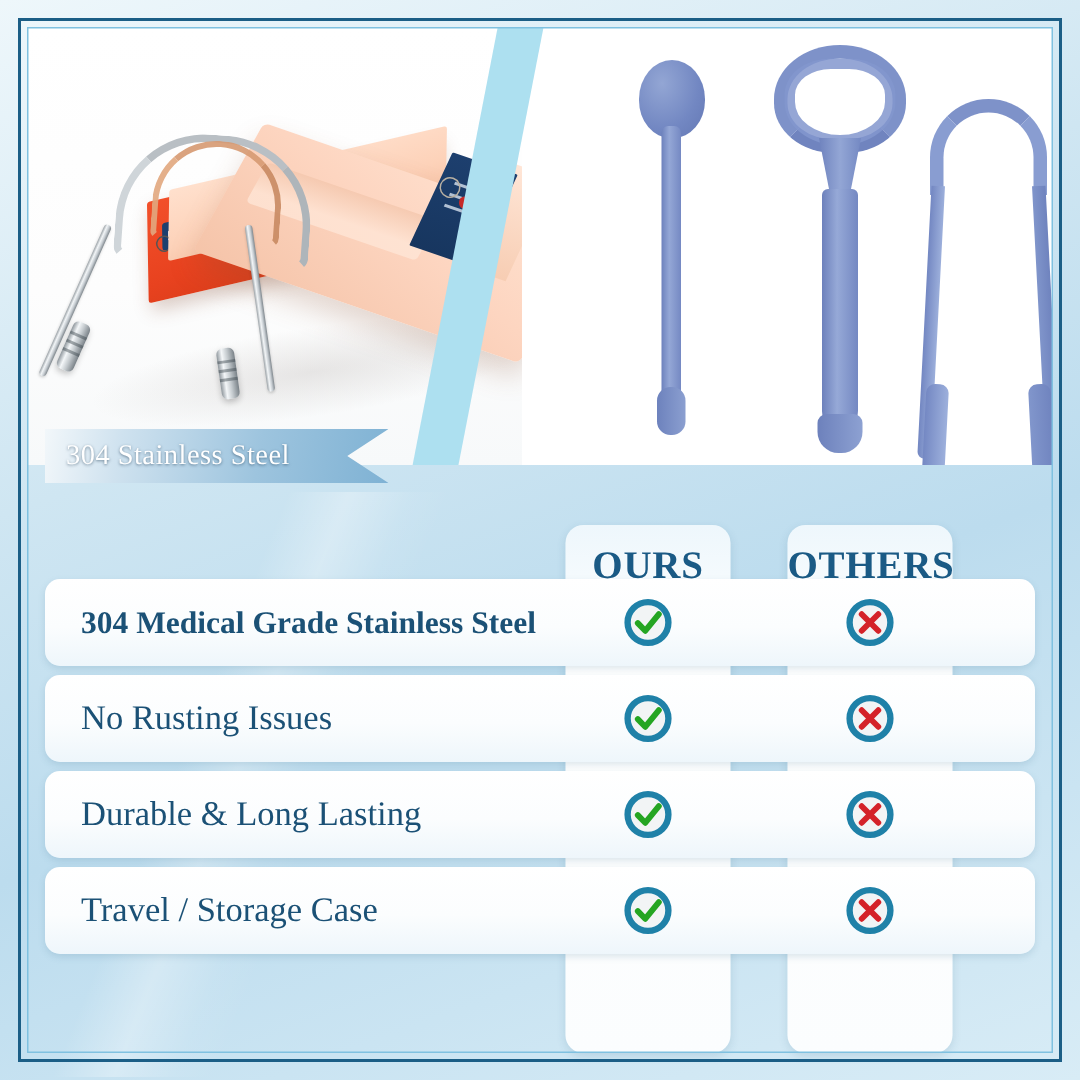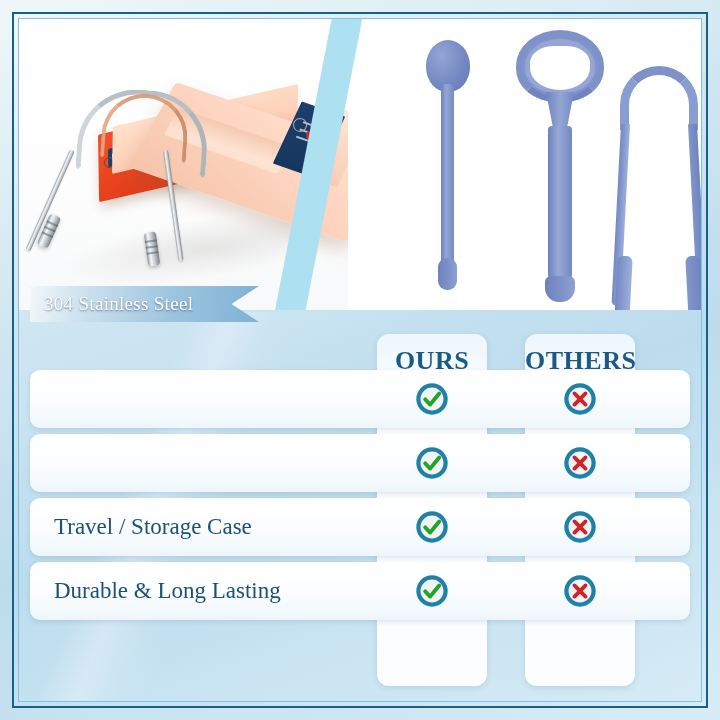--- a/index.html
+++ b/index.html
@@ -135,21 +135,21 @@
   .ribbon span{color:#ffffff;font-size:19px;letter-spacing:.3px;
     text-shadow:0 1px 2px rgba(20,50,75,.55);white-space:nowrap;}
   .ribbon-left{left:30px;top:286px;width:215px;padding-left:14px;
     background:linear-gradient(100deg,#f2f7fa 0%,#cfe2ef 22%,#9dc4de 62%,#7fb2d4 100%);
     clip-path:polygon(0 0,100% 0,88% 50%,100% 100%,0 100%);}
   .ribbon-right{right:30px;top:286px;width:170px;padding-left:28px;
     background:linear-gradient(260deg,#f2f7fa 0%,#d2e4f0 25%,#a3c8e0 65%,#85b6d6 100%);
     clip-path:polygon(0 0,100% 0,100% 100%,0 100%,12% 50%);}
 
   
-  .table{position:absolute;left:18px;top:312px;width:687px;height:390px;z-index:20;}
+  .table{position:absolute;left:18px;top:328px;width:687px;height:390px;z-index:20;}
 
   .col-panel{position:absolute;top:22px;width:110px;height:352px;border-radius:12px;
     background:linear-gradient(180deg,#eef7fc 0%,#ffffff 26%,#fbfdfe 100%);
     box-shadow:0 2px 6px rgba(60,110,140,.16);z-index:21;}
   .col-ours{left:359px;}
   .col-others{left:507px;}
   .col-head{position:absolute;top:12px;left:0;width:100%;text-align:center;
     font-size:26px;font-weight:bold;color:#1a5a85;letter-spacing:.5px;
     text-shadow:0 1px 1px rgba(255,255,255,.85);}
 
@@ -249,37 +249,57 @@
       <div class="col-head">OURS</div>
     </div>
     <div class="col-panel col-others">
       <div class="col-head">OTHERS</div>
     </div>
 
     <div class="rows">
 
 
       <div class="row">
+        <div class="row-label bold">304 Medical Grade Stainless Steel</div>
         <div class="cell cell-ours">
           <svg class="badge" viewBox="0 0 40 40">
             <circle cx="20" cy="20" r="17" fill="#f2f4f5"></circle>
             <circle cx="20" cy="20" r="16" fill="none" stroke="#1f81a8" stroke-width="5"></circle>
             <path d="M12 20.5 L17.8 26.5 L28.5 13.5" fill="none" stroke="#25a522" stroke-width="4.6" stroke-linecap="round" stroke-linejoin="round"></path>
           </svg>
         </div>
         <div class="cell cell-others">
           <svg class="badge" viewBox="0 0 40 40">
             <circle cx="20" cy="20" r="17" fill="#f2f4f5"></circle>
             <circle cx="20" cy="20" r="16" fill="none" stroke="#1f81a8" stroke-width="5"></circle>
             <path d="M13.5 13.5 L26.5 26.5 M26.5 13.5 L13.5 26.5" fill="none" stroke="#d42229" stroke-width="4.6" stroke-linecap="round"></path>
           </svg>
         </div>
       </div>
 
       <div class="row">
+        <div class="row-label">No Rusting Issues</div>
+        <div class="cell cell-ours">
+          <svg class="badge" viewBox="0 0 40 40">
+            <circle cx="20" cy="20" r="17" fill="#f2f4f5"></circle>
+            <circle cx="20" cy="20" r="16" fill="none" stroke="#1f81a8" stroke-width="5"></circle>
+            <path d="M12 20.5 L17.8 26.5 L28.5 13.5" fill="none" stroke="#25a522" stroke-width="4.6" stroke-linecap="round" stroke-linejoin="round"></path>
+          </svg>
+        </div>
+        <div class="cell cell-others">
+          <svg class="badge" viewBox="0 0 40 40">
+            <circle cx="20" cy="20" r="17" fill="#f2f4f5"></circle>
+            <circle cx="20" cy="20" r="16" fill="none" stroke="#1f81a8" stroke-width="5"></circle>
+            <path d="M13.5 13.5 L26.5 26.5 M26.5 13.5 L13.5 26.5" fill="none" stroke="#d42229" stroke-width="4.6" stroke-linecap="round"></path>
+          </svg>
+        </div>
+      </div>
+
+      <div class="row">
+        <div class="row-label">Durable &amp; Long Lasting</div>
         <div class="cell cell-ours">
           <svg class="badge" viewBox="0 0 40 40">
             <circle cx="20" cy="20" r="17" fill="#f2f4f5"></circle>
             <circle cx="20" cy="20" r="16" fill="none" stroke="#1f81a8" stroke-width="5"></circle>
             <path d="M12 20.5 L17.8 26.5 L28.5 13.5" fill="none" stroke="#25a522" stroke-width="4.6" stroke-linecap="round" stroke-linejoin="round"></path>
           </svg>
         </div>
         <div class="cell cell-others">
           <svg class="badge" viewBox="0 0 40 40">
             <circle cx="20" cy="20" r="17" fill="#f2f4f5"></circle>
@@ -300,38 +320,20 @@
         </div>
         <div class="cell cell-others">
           <svg class="badge" viewBox="0 0 40 40">
             <circle cx="20" cy="20" r="17" fill="#f2f4f5"></circle>
             <circle cx="20" cy="20" r="16" fill="none" stroke="#1f81a8" stroke-width="5"></circle>
             <path d="M13.5 13.5 L26.5 26.5 M26.5 13.5 L13.5 26.5" fill="none" stroke="#d42229" stroke-width="4.6" stroke-linecap="round"></path>
           </svg>
         </div>
       </div>
 
-      <div class="row">
-        <div class="row-label">Durable &amp; Long Lasting</div>
-        <div class="cell cell-ours">
-          <svg class="badge" viewBox="0 0 40 40">
-            <circle cx="20" cy="20" r="17" fill="#f2f4f5"></circle>
-            <circle cx="20" cy="20" r="16" fill="none" stroke="#1f81a8" stroke-width="5"></circle>
-            <path d="M12 20.5 L17.8 26.5 L28.5 13.5" fill="none" stroke="#25a522" stroke-width="4.6" stroke-linecap="round" stroke-linejoin="round"></path>
-          </svg>
-        </div>
-        <div class="cell cell-others">
-          <svg class="badge" viewBox="0 0 40 40">
-            <circle cx="20" cy="20" r="17" fill="#f2f4f5"></circle>
-            <circle cx="20" cy="20" r="16" fill="none" stroke="#1f81a8" stroke-width="5"></circle>
-            <path d="M13.5 13.5 L26.5 26.5 M26.5 13.5 L13.5 26.5" fill="none" stroke="#d42229" stroke-width="4.6" stroke-linecap="round"></path>
-          </svg>
-        </div>
-      </div>
-
     </div>
 
     <div class="glare"></div>
   </div>
 
   <div class="frame-inner"></div>
   <div class="frame-outer"></div>
 </div>
 
 </body></html>

